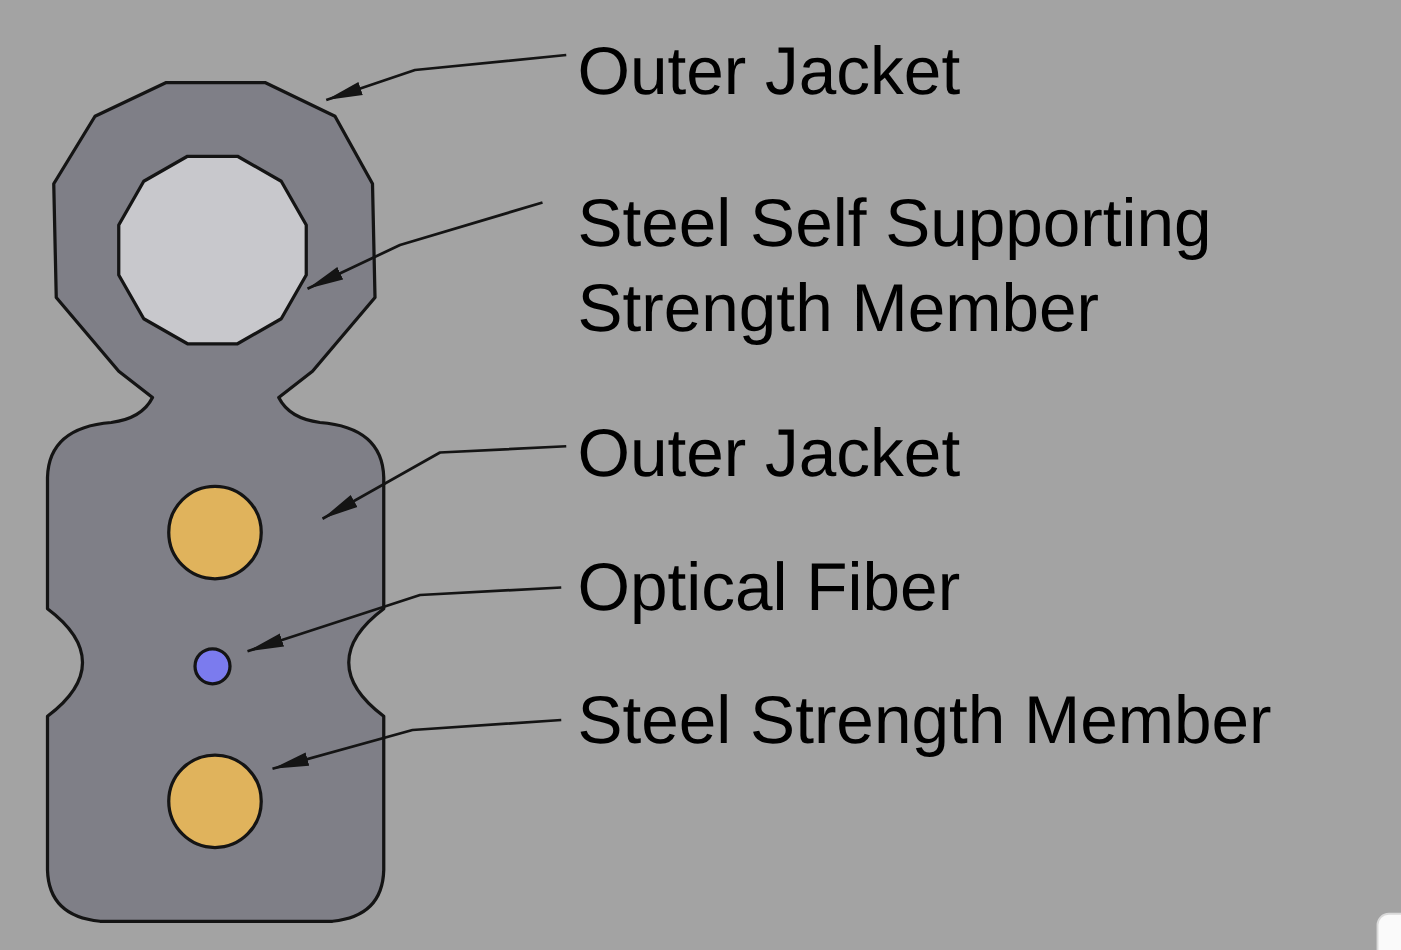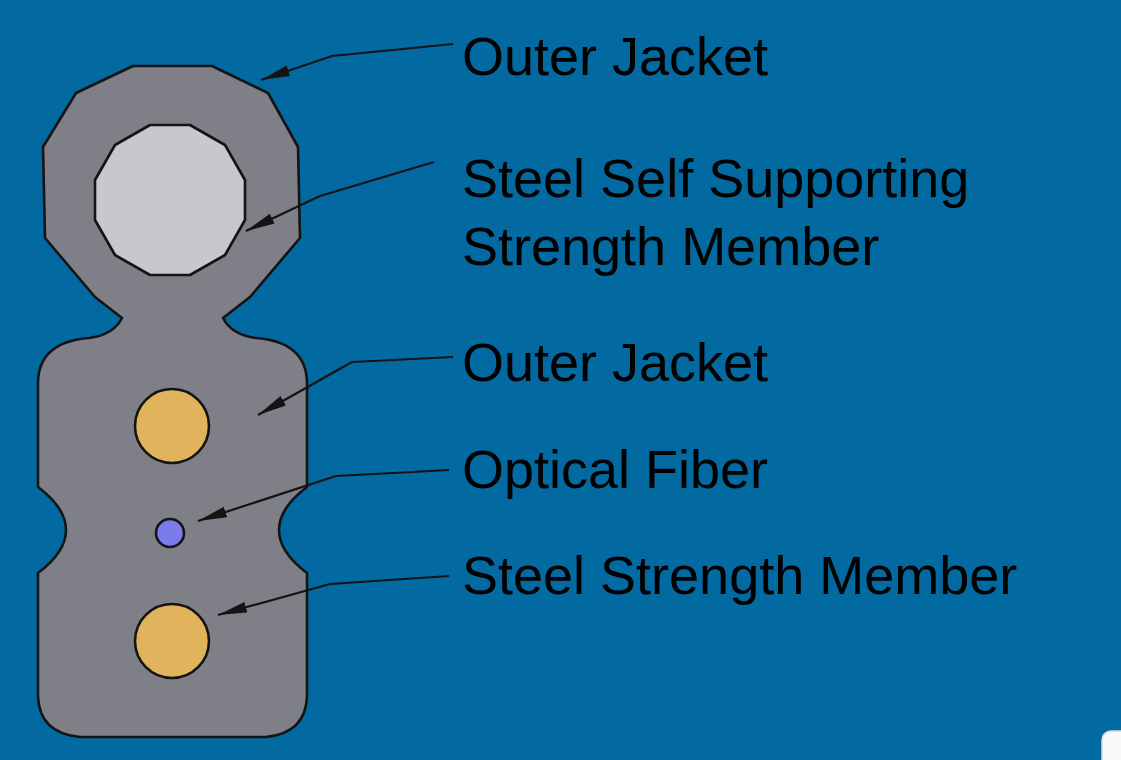--- a/index.html
+++ b/index.html
@@ -4,21 +4,21 @@
 <style>
   html, body {
     margin: 0;
     padding: 0;
     background: #ffffff;
   }
   .stage {
     position: relative;
     width: 1121px;
     height: 760px;
-    background: #0369a1;
+    background: #a3a3a3;
     overflow: hidden;
   }
   svg {
     display: block;
   }
   svg text {
     font-family: "Liberation Sans", sans-serif;
     font-size: 54px;
     fill: #000000;
   }

